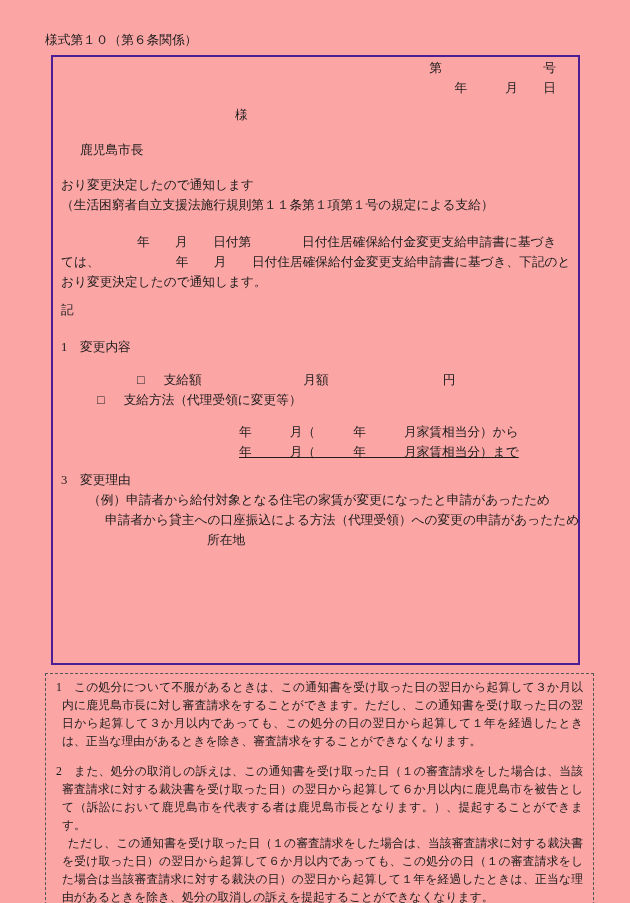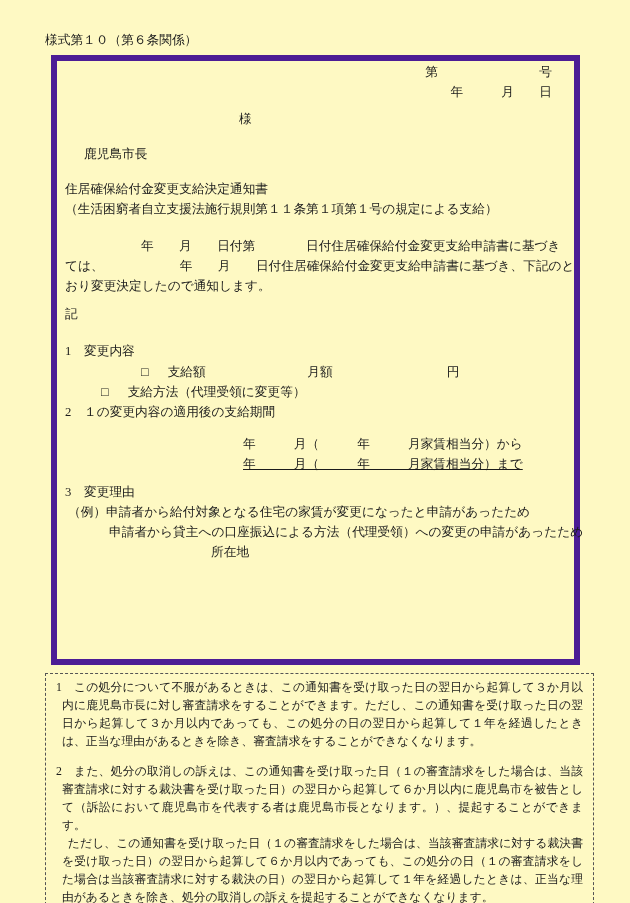--- a/index.html
+++ b/index.html
@@ -1,60 +1,60 @@
 <!DOCTYPE html>
 <html lang="ja"><head>
 <meta charset="utf-8">
 <style>
   html,body{margin:0;padding:0;background:#ffffff;}
   .page{
     position:relative;
     width:630px;height:903px;
-    background:#fef9c3;
+    background:#fca5a5;
     font-family:"Liberation Serif","DejaVu Serif",serif;
     color:#1c1c1c;
     overflow:hidden;
   }
   .form-label{
     position:absolute;left:45px;top:32px;
     font-size:12.7px;line-height:16px;white-space:pre;
   }
   .main-box{
     position:absolute;left:51px;top:55px;
     width:529px;height:610px;
-    border:6px solid #4c1d95;
+    border:2px solid #4c1d95;
     box-sizing:border-box;
     padding:1px 8px 0 8px;
   }
   .ln{
     font-size:12.7px;line-height:20px;
     white-space:pre;
   }
   .right{text-align:right;padding-right:14px;}
   .center{text-align:left;}
   .doc-num{margin-top:0;}
   .date-line{margin-top:0;}
   .addressee{margin-top:7px;margin-left:174px;}
   .issuer{margin-top:15px;position:relative;left:19px;}
   .doc-title{margin-top:15px;}
   .doc-subtitle{margin-top:0;}
   .b1{margin-top:17px;margin-left:76px;}
   .b2{margin-top:0;}
   .b3{margin-top:0;}
   .ki{margin-top:8px;}
   .h1{margin-top:17px;}
-  .cb-row{margin-top:1px;margin-left:76px;}
+  .cb-row{margin-top:13px;margin-left:76px;}
   .cb-row2{margin-top:0;margin-left:36px;}
   .cbx{display:inline-block;}
   .cb-label{margin-left:19px;}
   .h2{margin-top:0;}
   .per1{margin-top:12px;margin-left:178px;}
   .per2{margin-top:0;margin-left:178px;text-decoration:underline;}
   .h3{margin-top:8px;}
-  .ex1{margin-top:0;margin-left:3px;}
+  .ex1{margin-top:0;margin-left:27px;}
   .ex2{margin-top:0;margin-left:44px;}
   .h4{margin-top:84px;}
   .addr{margin-top:0;margin-left:146px;}
   .notes-box{
     position:absolute;left:45px;top:673px;
     width:549px;
     border:1px dashed #555;
     box-sizing:border-box;
     padding:4px 10px 3px 10px;
   }
@@ -71,34 +71,33 @@
 
 <div class="page">
 
   <div class="form-label">様式第１０（第６条関係）</div>
 
   <div class="main-box">
     <div class="ln right doc-num">第　　　　　　　　号</div>
     <div class="ln right date-line">年　　　月　　日</div>
     <div class="ln addressee">様</div>
     <div class="ln center issuer">鹿児島市長</div>
-    <div class="ln center doc-title">住居確保給付金変更支給決定通知書</div>
+    <div class="ln center doc-title">おり変更決定したので通知します</div>
     <div class="ln center doc-subtitle">（生活困窮者自立支援法施行規則第１１条第１項第１号の規定による支給）</div>
 
     <div class="ln b1">年　　月　　日付第　　　　日付住居確保給付金変更支給申請書に基づき</div>
     <div class="ln b2">ては、　　　　　　年　　月　　日付住居確保給付金変更支給申請書に基づき、下記のと</div>
     <div class="ln b3">おり変更決定したので通知します。</div>
 
     <div class="ln center ki">記</div>
 
     <div class="ln h1">1　変更内容</div>
     <div class="ln cb-row"><span class="cbx">□</span><span class="cb-label">支給額　　　　　　　　月額　　　　　　　　　円</span></div>
     <div class="ln cb-row2"><span class="cbx">□</span><span class="cb-label">支給方法（代理受領に変更等）</span></div>
 
-    <div class="ln h2">2　１の変更内容の適用後の支給期間</div>
     <div class="ln per1">年　　　月（　　　年　　　月家賃相当分）から</div>
     <div class="ln per2">年　　　月（　　　年　　　月家賃相当分）まで</div>
 
     <div class="ln h3">3　変更理由</div>
     <div class="ln ex1">（例）申請者から給付対象となる住宅の家賃が変更になったと申請があったため</div>
     <div class="ln ex2">申請者から貸主への口座振込による方法（代理受領）への変更の申請があったため</div>
 
     <div class="ln addr">所在地</div>
   </div>
 

